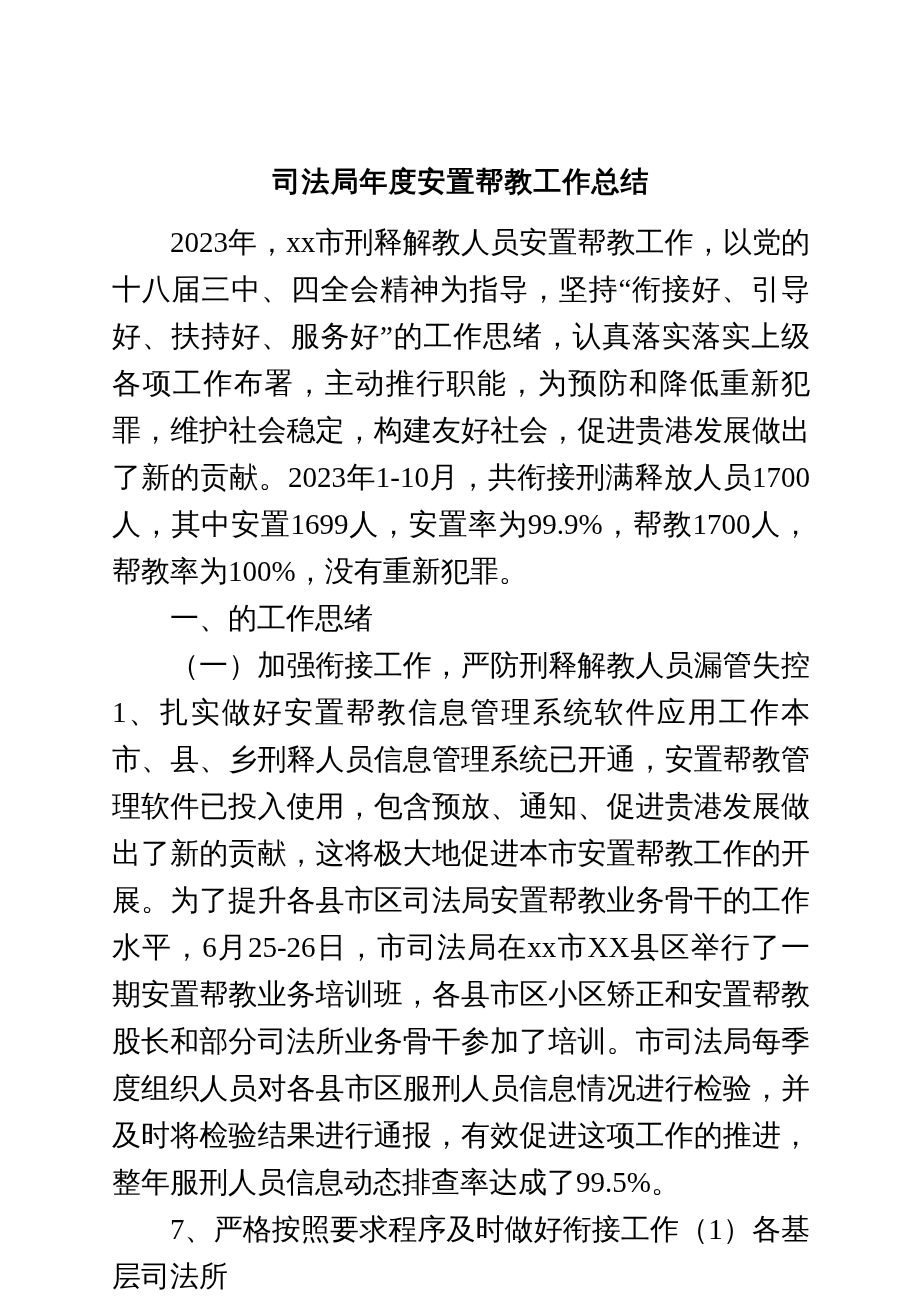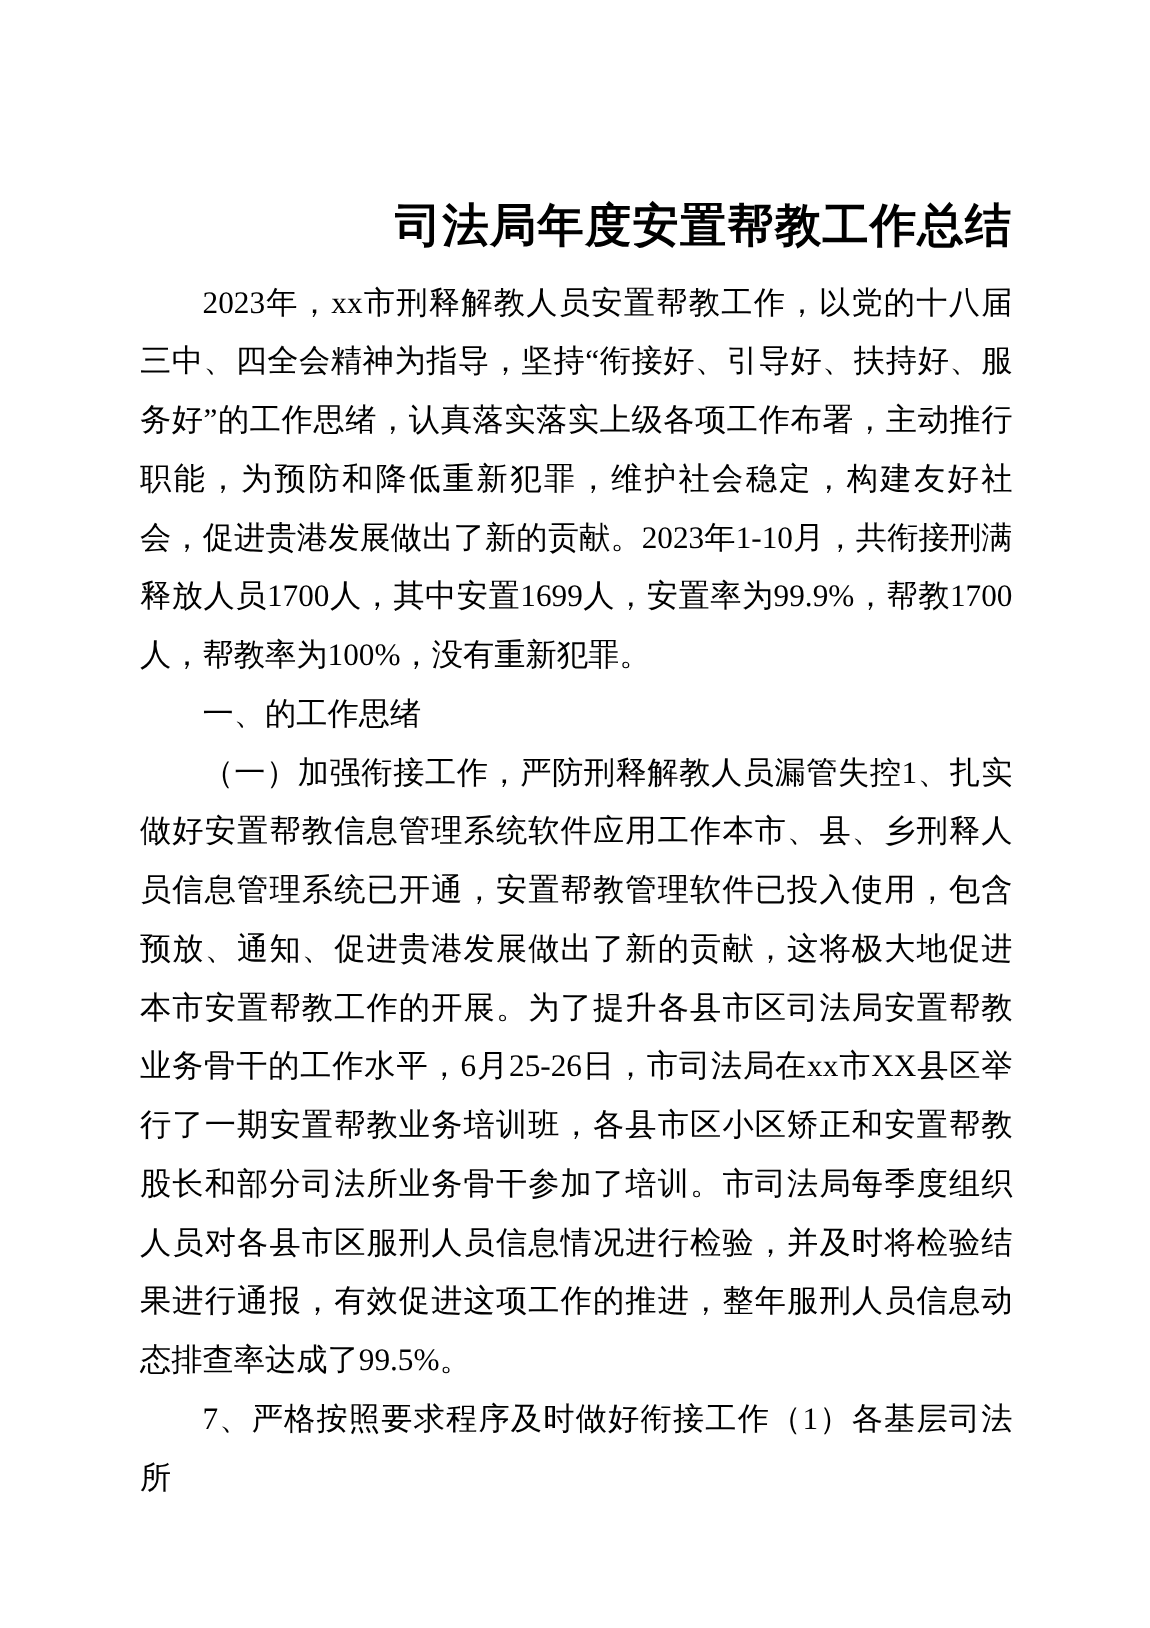--- a/index.html
+++ b/index.html
@@ -15,29 +15,29 @@
     font-family: "Liberation Serif", "DejaVu Serif", serif;
     color: #000000;
   }
   .page {
     width: 920px;
     height: 1302px;
     background: #ffffff;
     padding: 158px 110px 0 112px;
   }
   .doc-title {
-    font-size: 37px;
+    font-size: 28px;
     font-weight: bold;
-    text-align: right;
+    text-align: center;
     margin: 0 0 14px 0;
     letter-spacing: 1px;
     line-height: 47px;
   }
   .para {
-    font-size: 25px;
+    font-size: 29px;
     line-height: 47px;
     text-align: justify;
     text-justify: inter-ideograph;
     text-indent: 2em;
     margin: 0;
     word-break: break-all;
   }
 </style>
 </head>
 <body>

